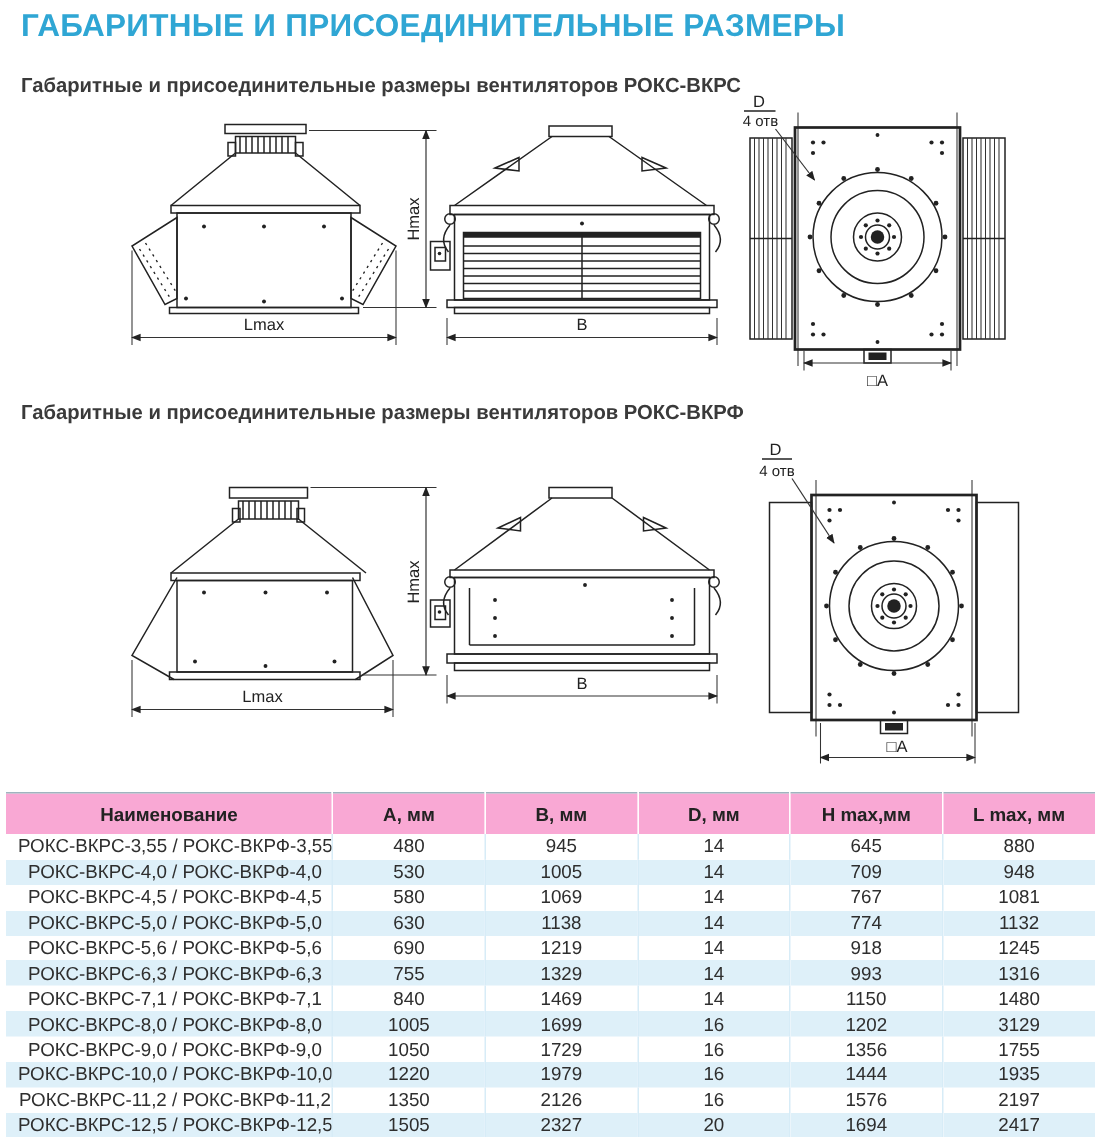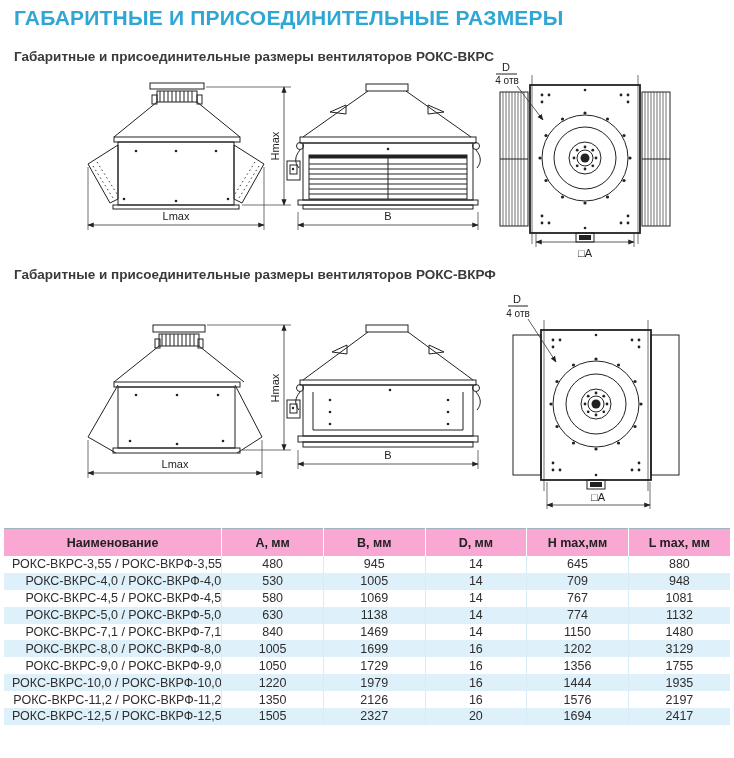--- a/index.html
+++ b/index.html
@@ -23,21 +23,21 @@
   .lbl{font-size:11px;fill:#222;font-family:"Liberation Sans","DejaVu Sans",sans-serif;}
   .lbls{font-size:10px;fill:#222;font-family:"Liberation Sans","DejaVu Sans",sans-serif;}
   .tblwrap{position:absolute;left:4px;top:528px;width:726px;}
   table{width:726px;border-collapse:collapse;table-layout:fixed;
         font-size:12.5px;border-top:1px solid #9fb4bf;}
   thead th{background:#f9a8d4;height:27px;font-weight:bold;color:#222;
            border-left:1px solid #ffffff;text-align:center;padding:0;}
   thead th:first-child{border-left:none;}
   tbody td{height:16.9px;text-align:center;color:#2e2e2e;padding:0;
            border-left:1px solid #d7ecf7;white-space:nowrap;overflow:hidden;}
-  tbody td:first-child{text-align:right;padding-left:8px;border-left:none;}
+  tbody td:first-child{text-align:center;padding-left:8px;border-left:none;}
   tbody tr:nth-child(even){background:#def0f9;}
 </style>
 </head>
 <body>
 
 <div class="page">
 
   <div class="title">ГАБАРИТНЫЕ И ПРИСОЕДИНИТЕЛЬНЫЕ РАЗМЕРЫ</div>
   <div class="subtitle sub1">Габаритные и присоединительные размеры вентиляторов РОКС-ВКРС</div>
 
@@ -335,20 +335,36 @@
           </tr>
           <tr>
             <td>РОКС-ВКРС-5,0 / РОКС-ВКРФ-5,0</td>
             <td>630</td>
             <td>1138</td>
             <td>14</td>
             <td>774</td>
             <td>1132</td>
           </tr>
           <tr>
+            <td>РОКС-ВКРС-5,6 / РОКС-ВКРФ-5,6</td>
+            <td>690</td>
+            <td>1219</td>
+            <td>14</td>
+            <td>918</td>
+            <td>1245</td>
+          </tr>
+          <tr>
+            <td>РОКС-ВКРС-6,3 / РОКС-ВКРФ-6,3</td>
+            <td>755</td>
+            <td>1329</td>
+            <td>14</td>
+            <td>993</td>
+            <td>1316</td>
+          </tr>
+          <tr>
             <td>РОКС-ВКРС-7,1 / РОКС-ВКРФ-7,1</td>
             <td>840</td>
             <td>1469</td>
             <td>14</td>
             <td>1150</td>
             <td>1480</td>
           </tr>
           <tr>
             <td>РОКС-ВКРС-8,0 / РОКС-ВКРФ-8,0</td>
             <td>1005</td>

